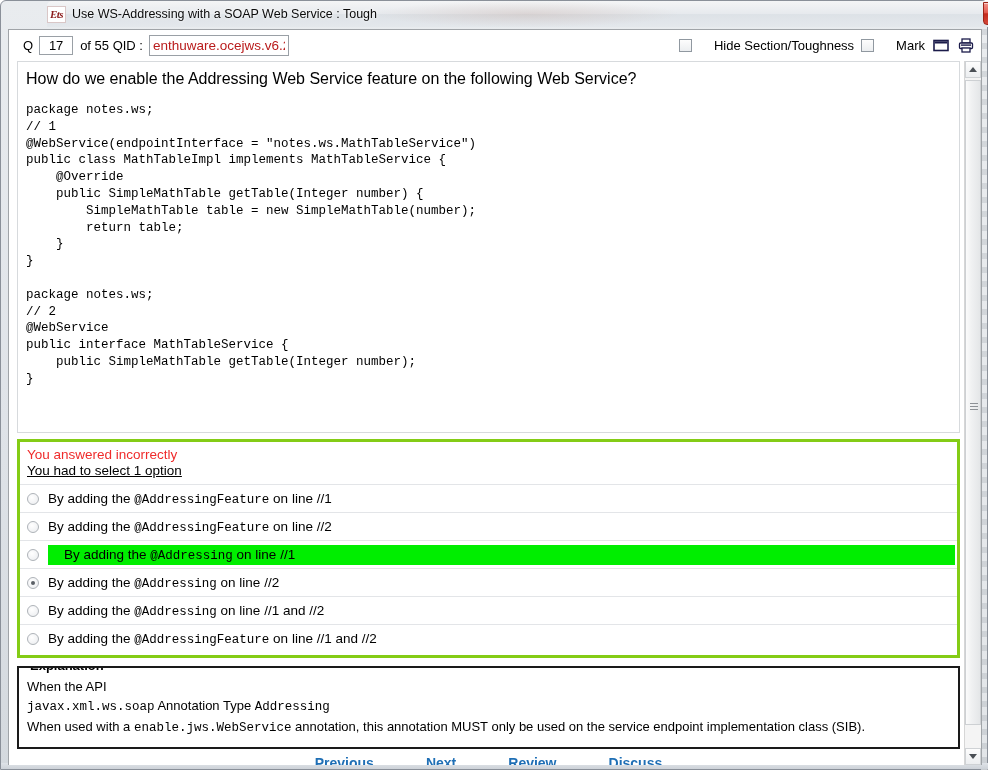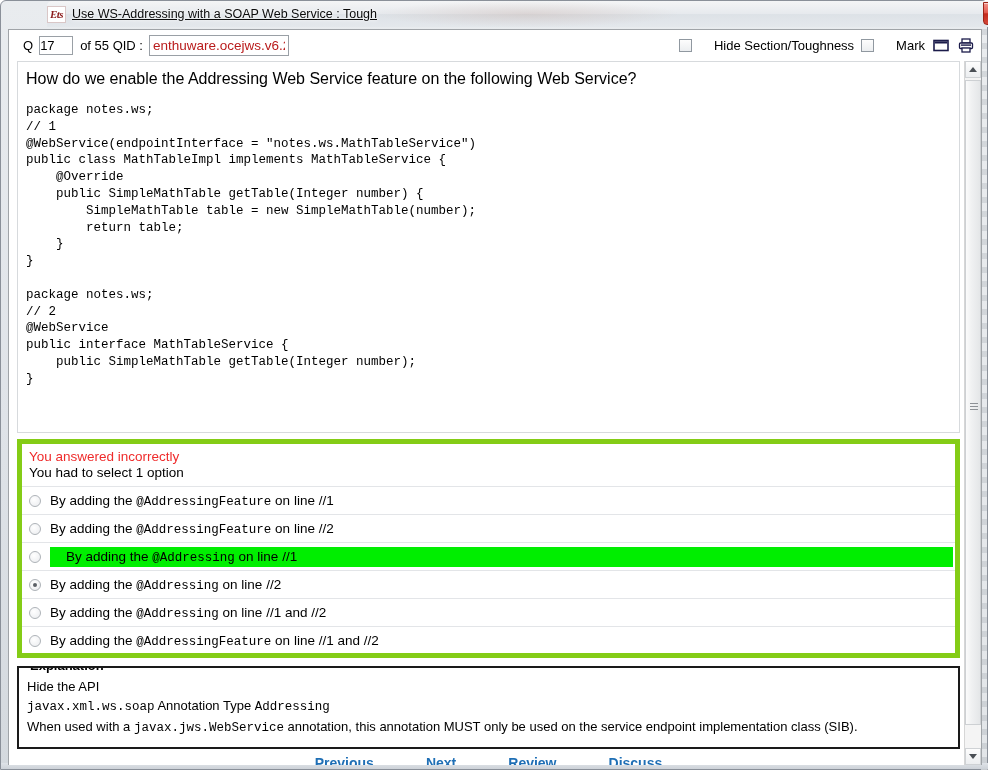--- a/index.html
+++ b/index.html
@@ -68,21 +68,20 @@
     line-height: 1;
     flex: none;
     z-index: 2;
   }
   .title-text {
     font-size: 12.5px;
     color: #0b0b0b;
     white-space: nowrap;
     z-index: 2;
     text-shadow: 0 0 3px rgba(255,255,255,0.9), 0 0 6px rgba(255,255,255,0.8);
-    text-decoration: underline;
   }
   .close-btn {
     position: absolute;
     right: 3px; top: 1px;
     width: 47px; height: 21px;
     border-radius: 0 4px 4px 4px;
     background: linear-gradient(180deg, #f2948c 0%, #e35c50 45%, #c32b1c 52%, #d4473a 100%);
     border: 1px solid #9b2418;
     box-shadow: inset 0 1px 0 rgba(255,255,255,0.55);
     display: flex;
@@ -130,21 +129,21 @@
   }
   .q-input {
     width: 34px;
     height: 19px;
     box-sizing: border-box;
     border: 1px solid #9aa0a6;
     background: #ffffff;
     font-family: "Liberation Sans", sans-serif;
     font-size: 13px;
     color: #000;
-    text-align: left;
+    text-align: center;
     padding: 0;
     margin-right: 7px;
   }
   .qid-input {
     width: 140px;
     height: 21px;
     box-sizing: border-box;
     border: 1px solid #9aa0a6;
     background: #ffffff;
     font-family: "Liberation Sans", sans-serif;
@@ -224,34 +223,35 @@
     white-space: pre;
     margin: 0;
   }
 
   
   .answer-panel {
     flex: none;
     margin-top: 6px;
     height: 219px;
     box-sizing: border-box;
-    border: 5px solid #84cc16;
+    border: 3px solid #84cc16;
     background: #ffffff;
     padding: 5px 0 0 0;
     overflow: hidden;
   }
   .verdict {
     font-size: 13.5px;
     color: #ef2b2b;
     padding: 0 0 1px 7px;
   }
   .verdict-sub {
     font-size: 13.5px;
     color: #000;
     padding: 0 0 6px 7px;
+    text-decoration: underline;
   }
   .options { }
   .option-row {
     display: flex;
     align-items: center;
     height: 28px;
     border-top: 1px solid #e3e5e8;
     padding-left: 7px;
     box-sizing: border-box;
     cursor: pointer;
@@ -505,26 +505,26 @@
               </div>
               <div class="option-row">
                 <span class="radio"></span>
                 <span class="option-text"><span>By adding the </span><span class="mono-inline">@AddressingFeature</span><span> on line //1 and //2</span></span>
               </div>
             </div>
         </div>
 
         <div class="explanation-panel">
           <div class="explanation-legend">Explanation</div>
-          <div class="exp-line">Hide the API</div>
+          <div class="exp-line">When the API</div>
           <div class="exp-line">
             <span class="mono-inline">javax.xml.ws.soap</span><span> Annotation Type </span><span class="mono-inline">Addressing</span>
           </div>
           <div class="exp-line">
-            <span>When used with a </span><span class="mono-inline">javax.jws.WebService</span><span> annotation, this annotation MUST only be used on the service endpoint implementation class (SIB).</span>
+            <span>When used with a </span><span class="mono-inline">enable.jws.WebService</span><span> annotation, this annotation MUST only be used on the service endpoint implementation class (SIB).</span>
           </div>
         </div>
 
         <div class="footer-nav">
           <a class="nav-link">Previous</a>
           <a class="nav-link">Next</a>
           <a class="nav-link">Review</a>
           <a class="nav-link">Discuss</a>
         </div>
 

